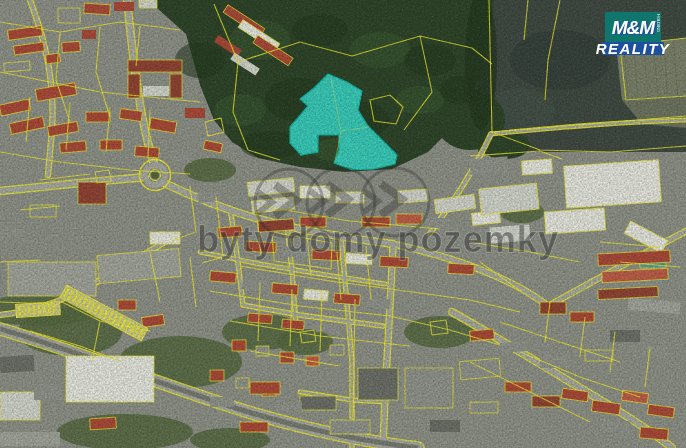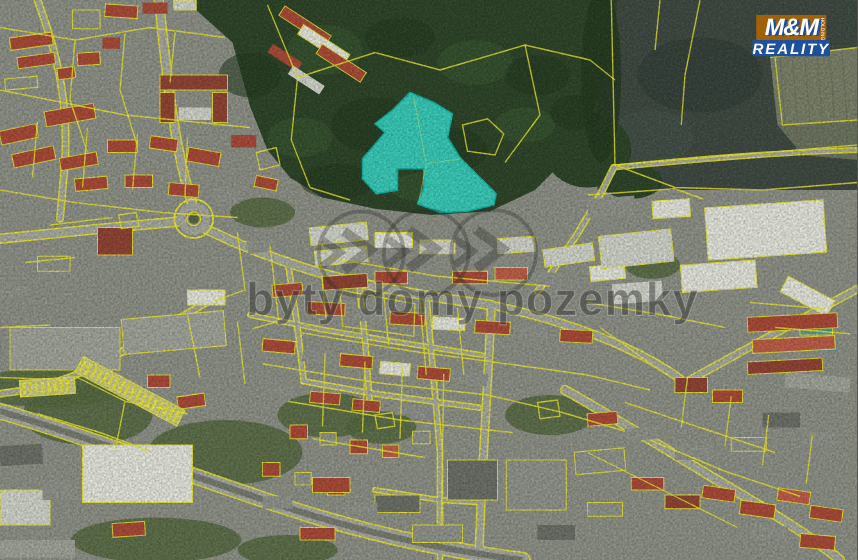--- a/index.html
+++ b/index.html
@@ -7,25 +7,25 @@
     position:relative;width:686px;height:448px;overflow:hidden;
     font-family:"Liberation Sans",sans-serif;background:#8d9086;
   }
   svg{display:block}
   .wm-text{
     font-family:"Liberation Sans",sans-serif;font-weight:700;font-size:37px;
     fill:rgba(45,45,45,0.45);stroke:rgba(235,235,235,0.35);stroke-width:1px;
     paint-order:stroke;letter-spacing:1px;
   }
   .logo{position:absolute;top:12px;left:602px;width:62px;z-index:5;}
-  .logo-red{margin:0 3px;height:20px;background:#a16207;display:flex;align-items:center;justify-content:center;position:relative;}
+  .logo-red{margin:0 3px;height:30px;background:#0f766e;display:flex;align-items:center;justify-content:center;position:relative;}
   .logo-mm{font-style:italic;font-weight:900;font-size:19px;color:#fff;letter-spacing:-1px;text-shadow:2px 1px 0 #1e50a0;line-height:1;}
   .logo-holding{position:absolute;right:1px;top:2px;writing-mode:vertical-rl;font-size:4px;line-height:1;color:#fff;letter-spacing:0;}
   .logo-blue{height:13px;background:#1e50a0;display:flex;align-items:center;justify-content:center;}
-  .logo-blue span{font-style:italic;font-weight:700;font-size:12px;color:#fff;letter-spacing:1.5px;line-height:1;}
+  .logo-blue span{font-style:italic;font-weight:700;font-size:15px;color:#fff;letter-spacing:1.5px;line-height:1;}
 </style>
 </head>
 <body>
 
 <div class="screen">
 
   <svg id="map-svg" width="686" height="448" viewBox="0 0 686 448" xmlns="http://www.w3.org/2000/svg">
     <defs>
       <filter id="grainDark" x="0" y="0" width="100%" height="100%">
         <feTurbulence type="fractalNoise" baseFrequency="0.55" numOctaves="2" seed="7" stitchTiles="stitch"></feTurbulence>

